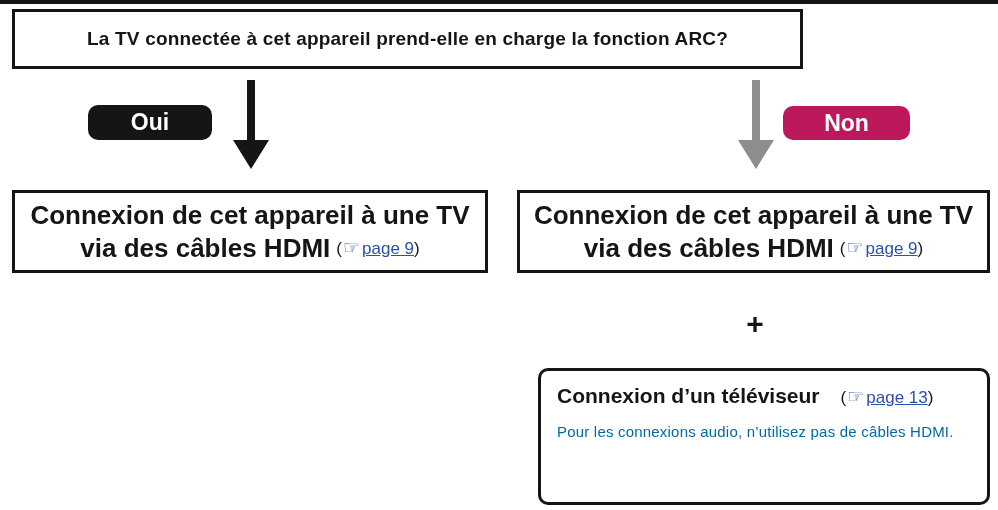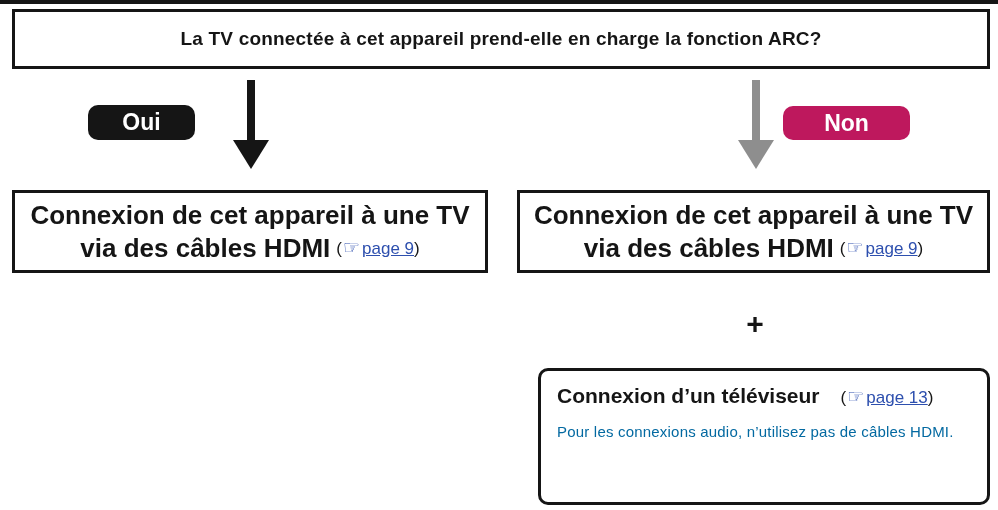--- a/index.html
+++ b/index.html
@@ -4,31 +4,31 @@
 <style>
   html, body { margin:0; padding:0; background:#ffffff; }
   .canvas {
     position:relative; width:998px; height:510px; overflow:hidden;
     background:#ffffff; font-family:"Liberation Sans", "DejaVu Sans", sans-serif;
     color:#151515;
   }
   .top-rule { position:absolute; left:0; top:0; width:998px; height:4px; background:#151515; }
 
   .question-box {
-    position:absolute; left:12px; top:9px; width:978px; height:60px;
+    position:absolute; left:12px; top:9px; width:791px; height:60px;
     border:3px solid #151515; box-sizing:border-box;
     display:flex; align-items:center; justify-content:center;
   }
   .question-text { font-weight:bold; font-size:19px; letter-spacing:0.2px; }
 
   .pill {
     position:absolute; border-radius:10px; color:#ffffff; font-weight:bold;
     font-size:23px; display:flex; align-items:center; justify-content:center;
   }
-  .pill-oui { left:88px; top:105px; width:107px; height:35px; background:#151515; }
+  .pill-oui { left:88px; top:105px; width:124px; height:35px; background:#151515; }
   .pill-non { left:783px; top:106px; width:127px; height:34px; background:#be185d; }
 
   .arrow-shaft { position:absolute; width:8px; top:80px; height:60px; }
   .yes-shaft { left:247px; background:#151515; }
   .no-shaft  { left:752px; background:#8e8e8e; }
   .arrow-head {
     position:absolute; top:140px; width:0; height:0;
     border-left:18px solid transparent; border-right:18px solid transparent;
   }
   .yes-head { left:233px; border-top:29px solid #151515; }

